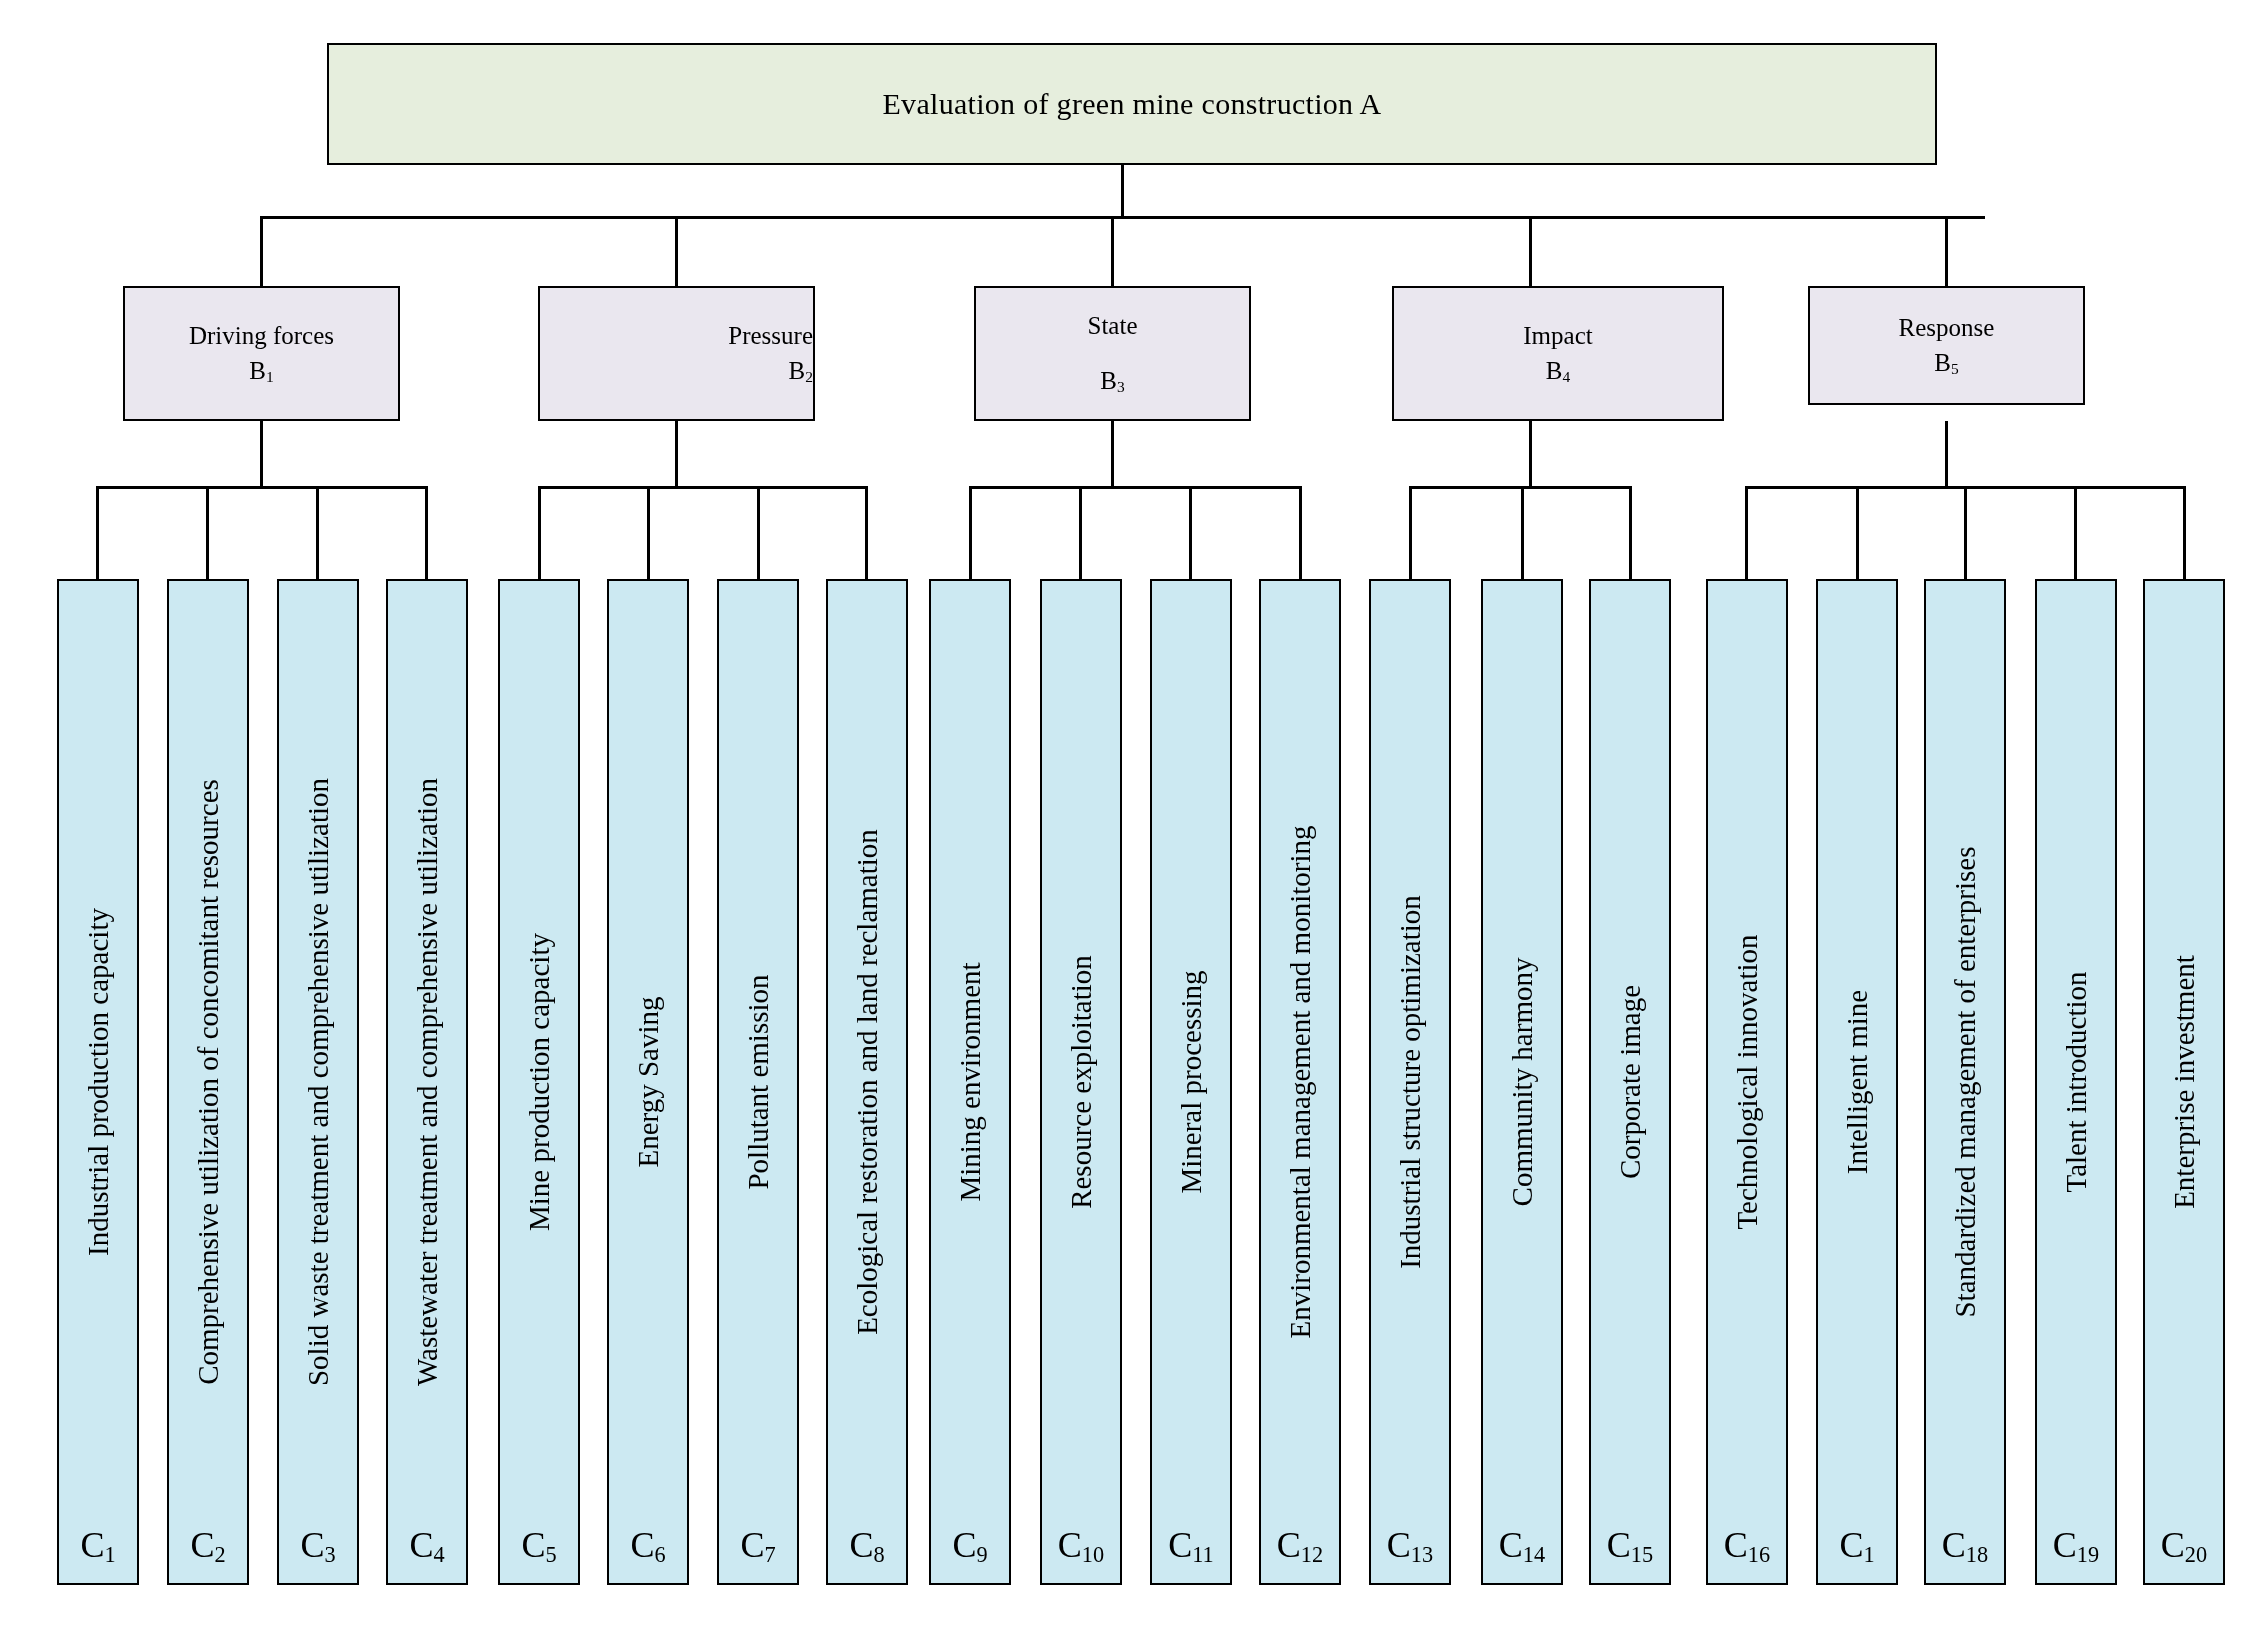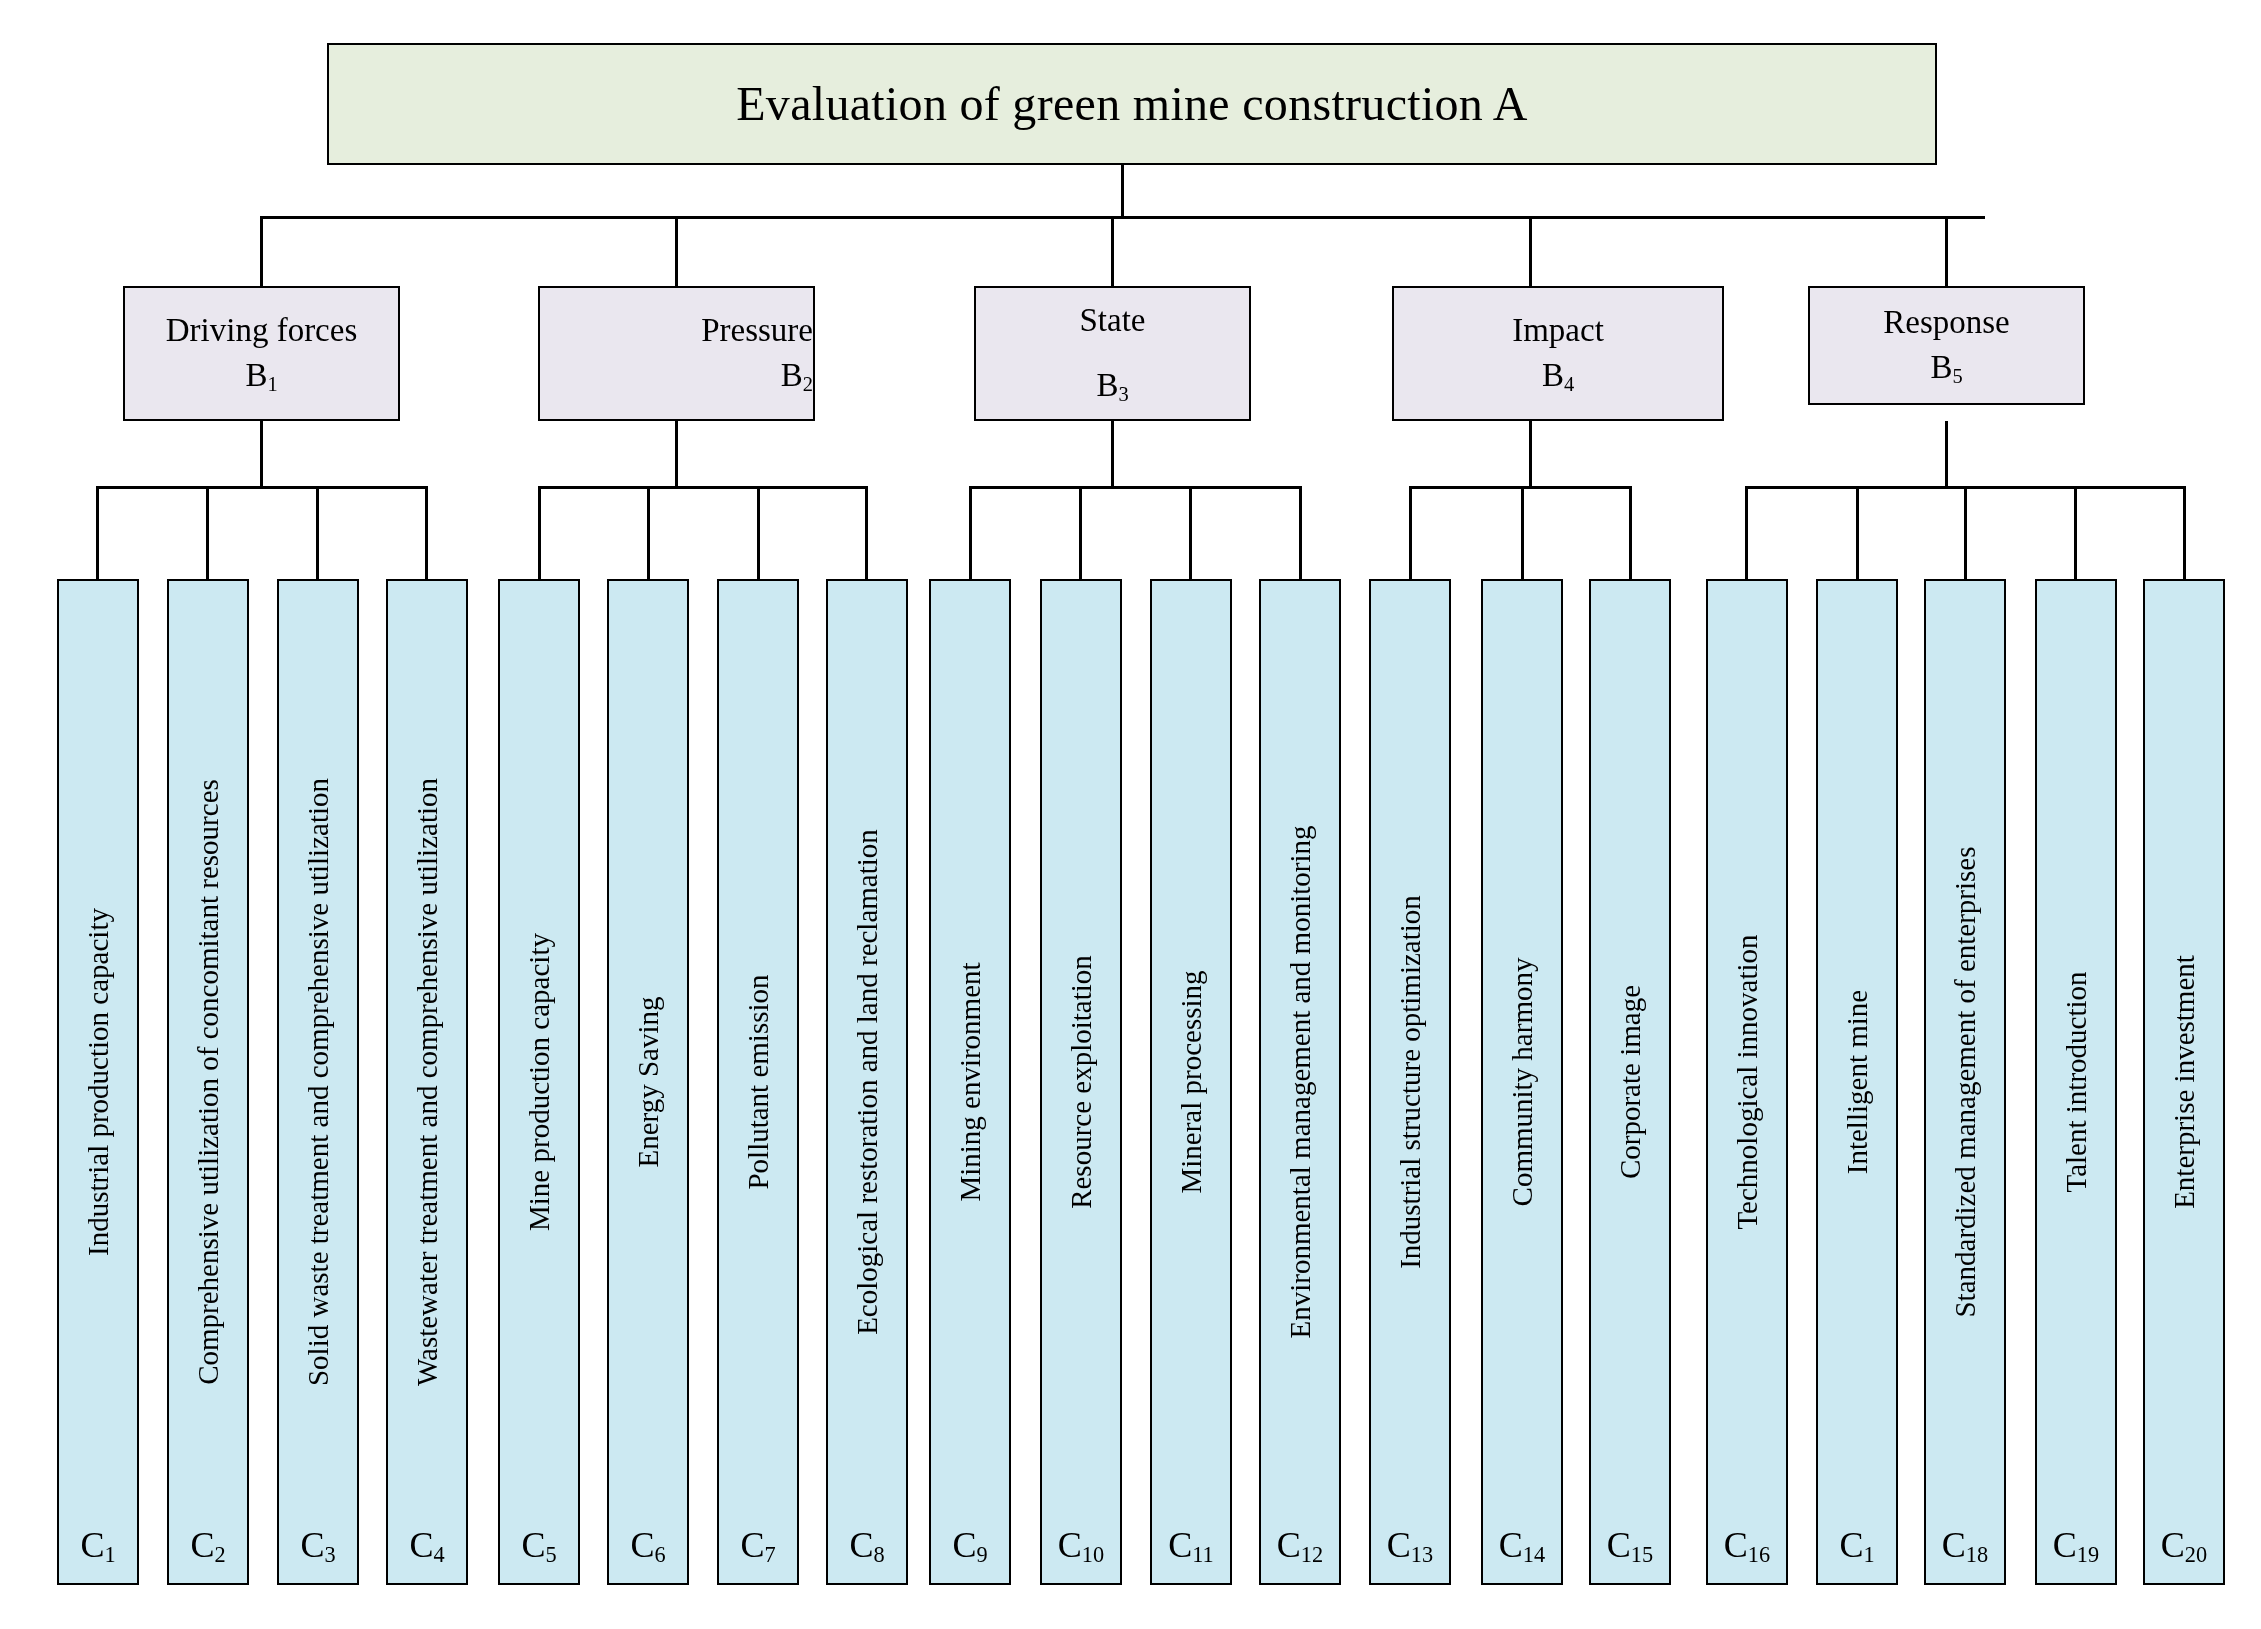--- a/index.html
+++ b/index.html
@@ -12,26 +12,26 @@
 
   
   .node{
     position:absolute;box-sizing:border-box;
     border:2.5px solid #000;
     display:flex;align-items:center;justify-content:center;
     text-align:center;color:#000;line-height:1.25;
   }
   .node-a{
     background:#e6eedd;
-    font-size:48px;
+    font-size:30px;
     letter-spacing:0.3px;
   }
   .node-b{
     background:#eae7ef;
-    font-size:33px;
+    font-size:25px;
     flex-direction:column;
   }
   .node-b .b-name{display:block;}
   .node-b .b-code{display:block;margin-top:3.8px;}
   .node-c{
     background:#cce9f2;
     flex-direction:column;
     justify-content:flex-end;
     align-items:center;
     padding-bottom:5px;

